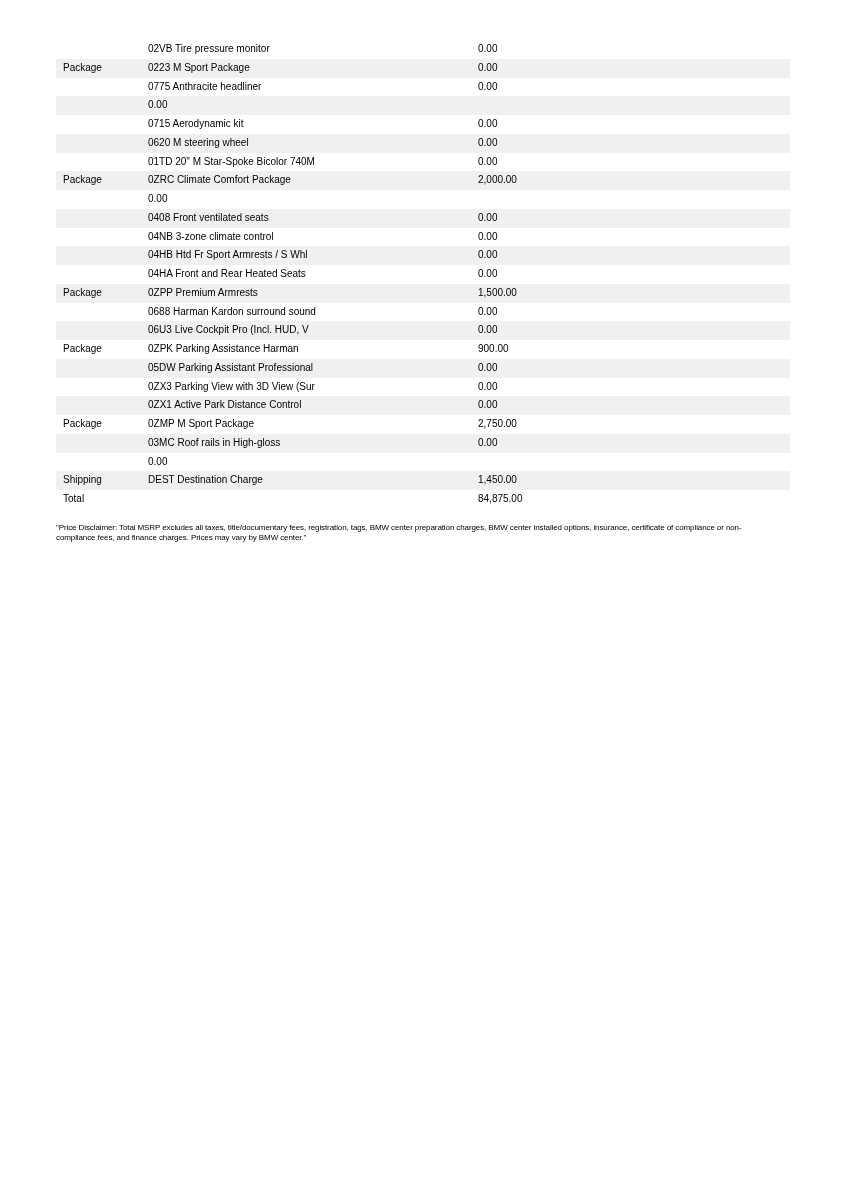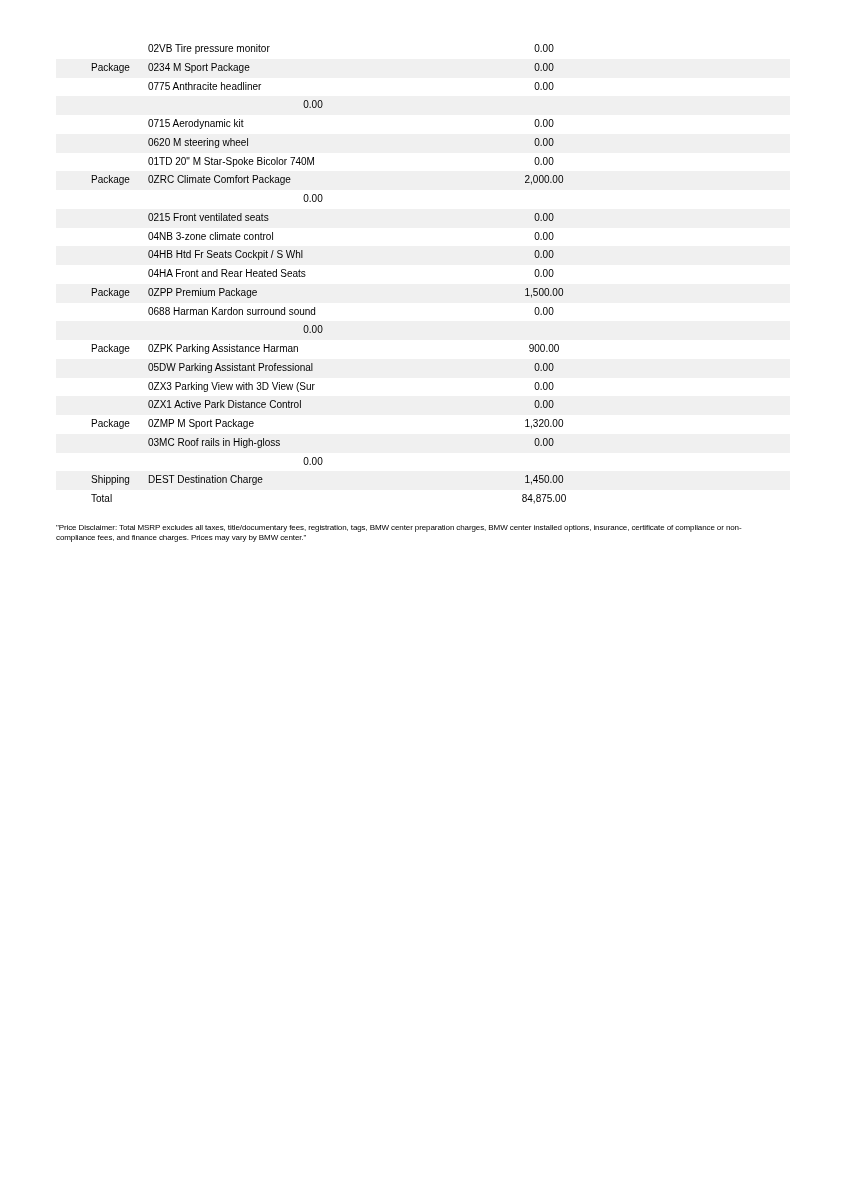--- a/index.html
+++ b/index.html
@@ -30,24 +30,23 @@
   }
   .row:nth-child(even) {
     background: var(--row-stripe, #f0f0f0);
   }
   .cell {
     white-space: nowrap;
     overflow: hidden;
   }
   .cell-category {
     padding-left: 7px;
-    margin-left: 28px;
   }
   .cell-price {
-    text-align: center;
+    text-align: left;
   }
   .disclaimer {
     margin-top: 14px;
     width: 722px;
     font-size: 8px;
     line-height: 10px;
     letter-spacing: -0.1px;
     color: #000000;
   }
 </style>
@@ -59,21 +58,21 @@
   <div class="options-table" id="options-table">
   <div class="row">
     <div class="cell cell-category"></div>
     <div class="cell cell-description">02VB Tire pressure monitor</div>
     <div class="cell cell-price">0.00</div>
     <div class="cell cell-spacer"></div>
   </div>
 
   <div class="row">
     <div class="cell cell-category">Package</div>
-    <div class="cell cell-description">0234 M Sport Package</div>
+    <div class="cell cell-description">0223 M Sport Package</div>
     <div class="cell cell-price">0.00</div>
     <div class="cell cell-spacer"></div>
   </div>
 
   <div class="row">
     <div class="cell cell-category"></div>
     <div class="cell cell-description">0775 Anthracite headliner</div>
     <div class="cell cell-price">0.00</div>
     <div class="cell cell-spacer"></div>
   </div>
@@ -113,62 +112,63 @@
   </div>
 
   <div class="row">
     <div class="cell cell-category"></div>
     <div class="cell cell-price">0.00</div>
     <div class="cell cell-spacer"></div>
   </div>
 
   <div class="row">
     <div class="cell cell-category"></div>
-    <div class="cell cell-description">0215 Front ventilated seats</div>
+    <div class="cell cell-description">0408 Front ventilated seats</div>
     <div class="cell cell-price">0.00</div>
     <div class="cell cell-spacer"></div>
   </div>
 
   <div class="row">
     <div class="cell cell-category"></div>
     <div class="cell cell-description">04NB 3-zone climate control</div>
     <div class="cell cell-price">0.00</div>
     <div class="cell cell-spacer"></div>
   </div>
 
   <div class="row">
     <div class="cell cell-category"></div>
-    <div class="cell cell-description">04HB Htd Fr Seats Cockpit / S Whl</div>
+    <div class="cell cell-description">04HB Htd Fr Sport Armrests / S Whl</div>
     <div class="cell cell-price">0.00</div>
     <div class="cell cell-spacer"></div>
   </div>
 
   <div class="row">
     <div class="cell cell-category"></div>
     <div class="cell cell-description">04HA Front and Rear Heated Seats</div>
     <div class="cell cell-price">0.00</div>
     <div class="cell cell-spacer"></div>
   </div>
 
   <div class="row">
     <div class="cell cell-category">Package</div>
-    <div class="cell cell-description">0ZPP Premium Package</div>
+    <div class="cell cell-description">0ZPP Premium Armrests</div>
     <div class="cell cell-price">1,500.00</div>
     <div class="cell cell-spacer"></div>
   </div>
 
   <div class="row">
     <div class="cell cell-category"></div>
     <div class="cell cell-description">0688 Harman Kardon surround sound</div>
     <div class="cell cell-price">0.00</div>
     <div class="cell cell-spacer"></div>
   </div>
 
   <div class="row">
     <div class="cell cell-category"></div>
+    <div class="cell cell-description">06U3 Live Cockpit Pro (Incl. HUD, V</div>
     <div class="cell cell-price">0.00</div>
     <div class="cell cell-spacer"></div>
   </div>
 
   <div class="row">
     <div class="cell cell-category">Package</div>
     <div class="cell cell-description">0ZPK Parking Assistance Harman</div>
     <div class="cell cell-price">900.00</div>
     <div class="cell cell-spacer"></div>
   </div>
@@ -190,21 +190,21 @@
   <div class="row">
     <div class="cell cell-category"></div>
     <div class="cell cell-description">0ZX1 Active Park Distance Control</div>
     <div class="cell cell-price">0.00</div>
     <div class="cell cell-spacer"></div>
   </div>
 
   <div class="row">
     <div class="cell cell-category">Package</div>
     <div class="cell cell-description">0ZMP M Sport Package</div>
-    <div class="cell cell-price">1,320.00</div>
+    <div class="cell cell-price">2,750.00</div>
     <div class="cell cell-spacer"></div>
   </div>
 
   <div class="row">
     <div class="cell cell-category"></div>
     <div class="cell cell-description">03MC Roof rails in High-gloss</div>
     <div class="cell cell-price">0.00</div>
     <div class="cell cell-spacer"></div>
   </div>
 

